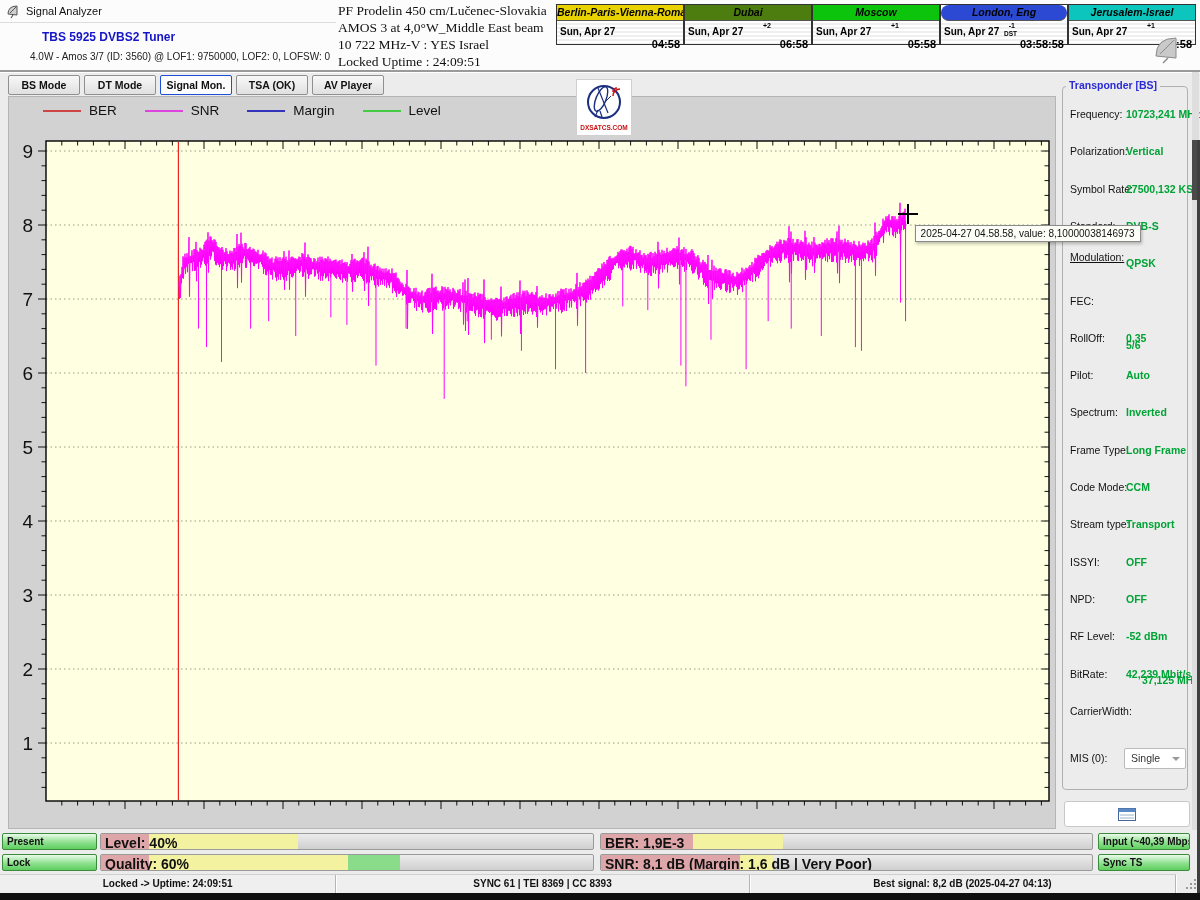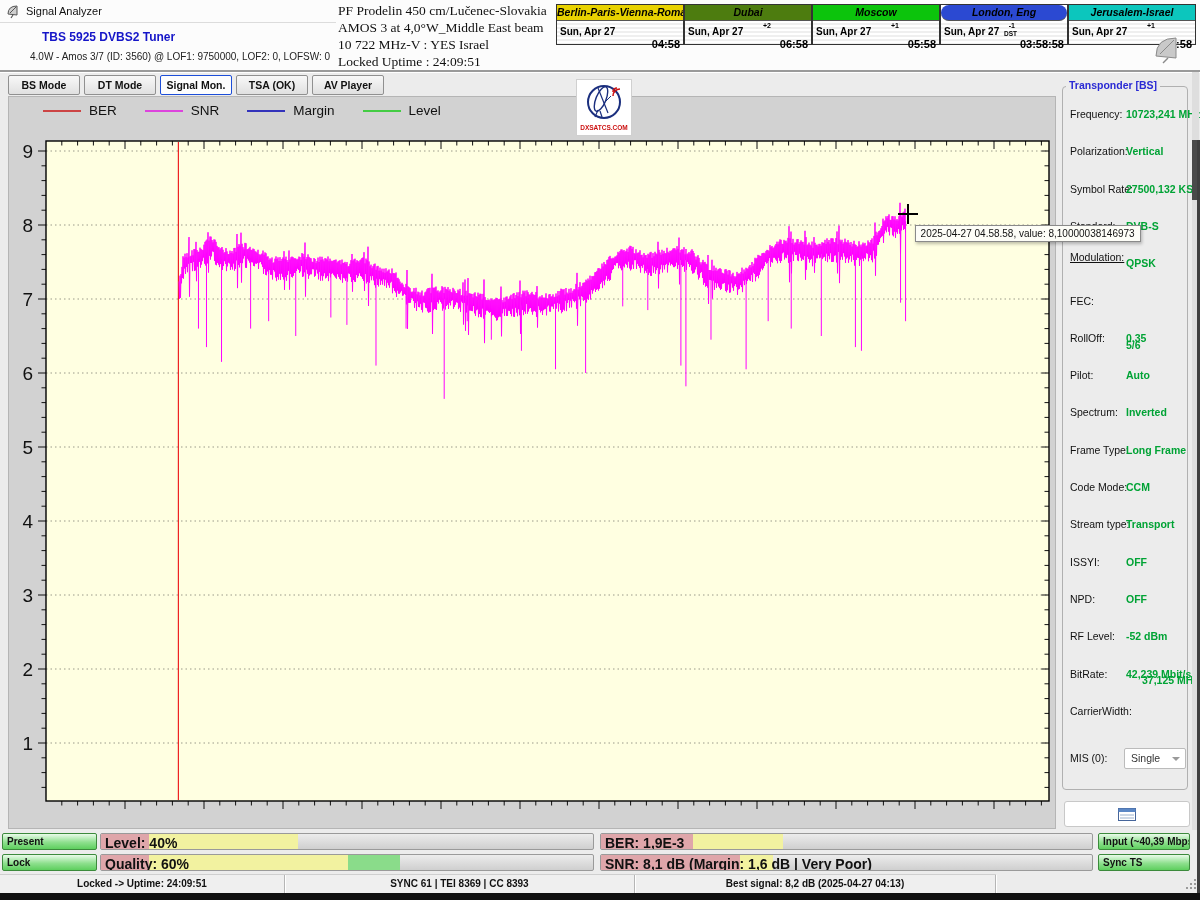--- a/index.html
+++ b/index.html
@@ -58,21 +58,21 @@
   .vscroll .thumb{position:absolute;left:0;top:68px;width:7px;height:60px;background:#4a4a4a;cursor:pointer;}
   
   .ind{position:absolute;height:17px;box-sizing:border-box;border:1px solid #3c8a3c;border-radius:2px;
     background:linear-gradient(#e9fbe9,#8ee08e 55%,#5ecf5e);font-size:10px;font-weight:bold;color:#111;
     line-height:15px;padding-left:4px;overflow:hidden;white-space:nowrap;}
   .bar{position:absolute;height:17px;box-sizing:border-box;border:1px solid #9a9a9a;border-radius:2px;
     background:linear-gradient(#ececec,#cfcfcf);overflow:hidden;}
   .bar .seg{position:absolute;top:0;height:100%;}
   .bar .blabel{position:absolute;left:4px;top:1px;font-size:14px;font-weight:bold;color:#111;white-space:nowrap;z-index:2;}
   
-  .statusbar{position:absolute;left:0;top:874px;width:996px;height:19px;background:#efefef;border-top:1px solid #cfcfcf;display:flex;}
+  .statusbar{position:absolute;left:0;top:874px;width:1176px;height:19px;background:#efefef;border-top:1px solid #cfcfcf;display:flex;}
   .sb-seg{position:relative;height:100%;line-height:18px;text-align:center;font-size:10px;font-weight:bold;color:#111;
     border-right:1px solid #b5b5b5;box-shadow:1px 0 0 #ffffff;overflow:hidden;white-space:nowrap;}
   .grip{position:absolute;left:1186px;top:879px;width:10px;height:10px;}
   .grip i{position:absolute;width:2px;height:2px;background:#9a9a9a;}
   .strip-bottom{position:absolute;left:0;top:893px;width:1200px;height:7px;background:#101010;}
   .strip-right{position:absolute;left:1197px;top:140px;width:3px;height:753px;background:#3f3f3f;}
 </style>
 </head>
 <body>
 

